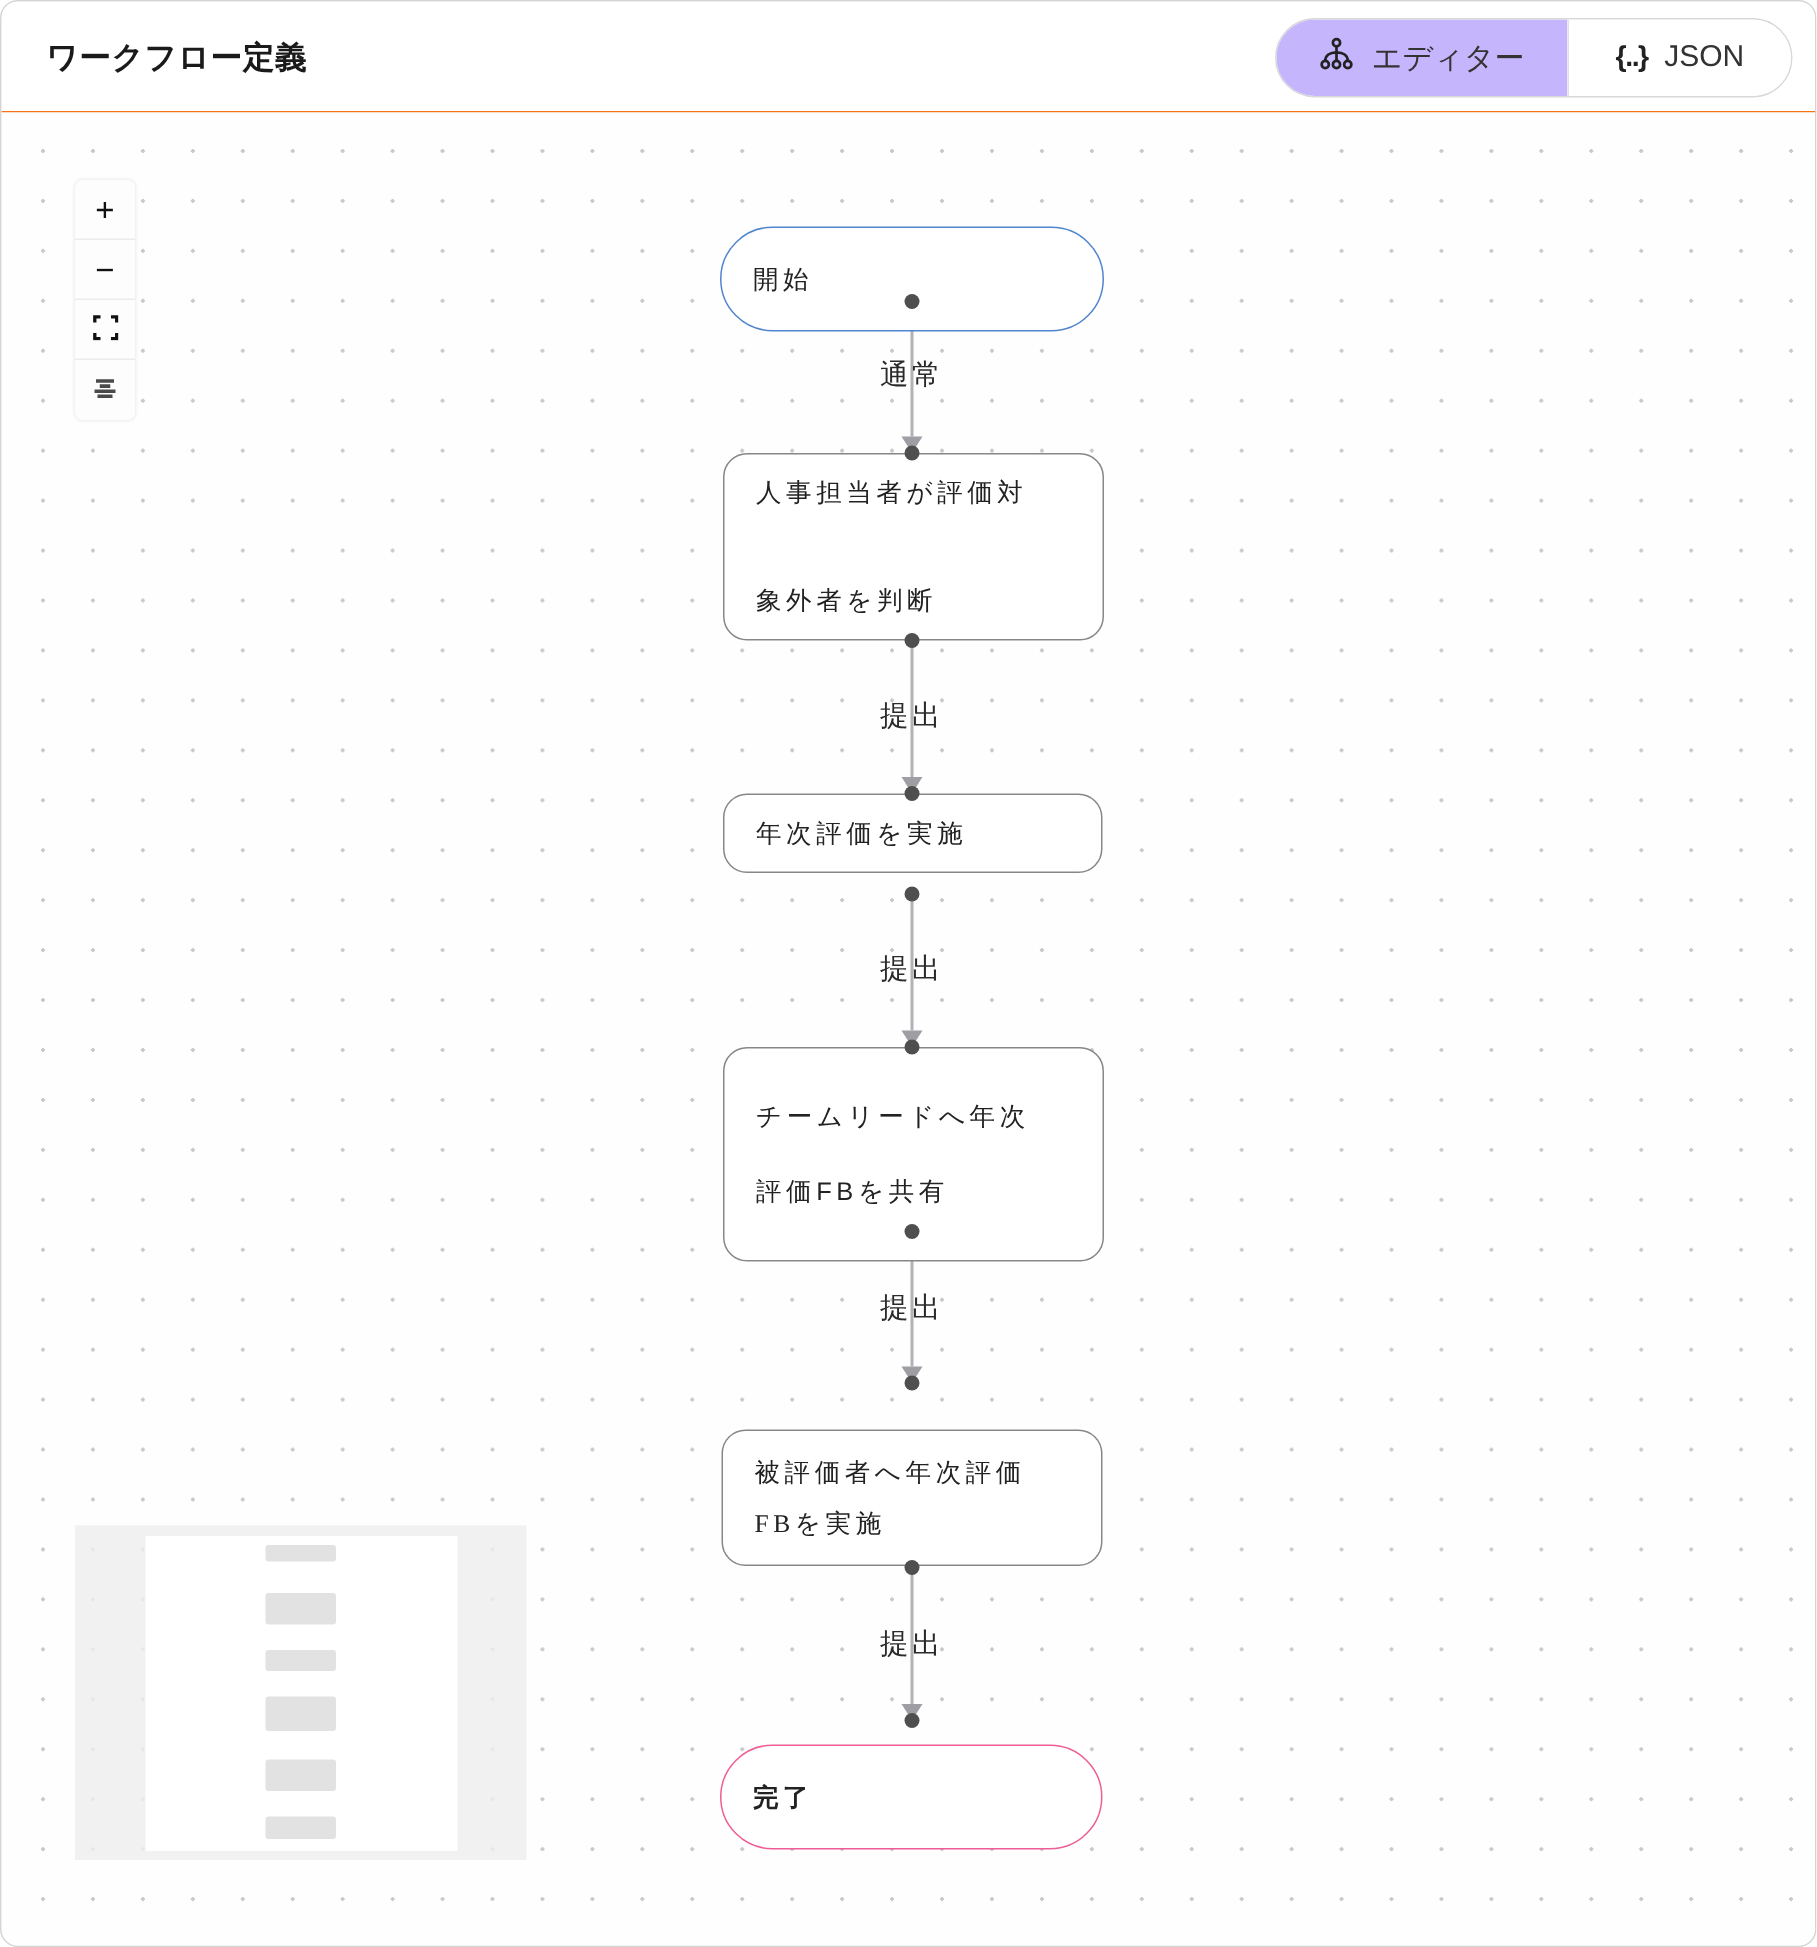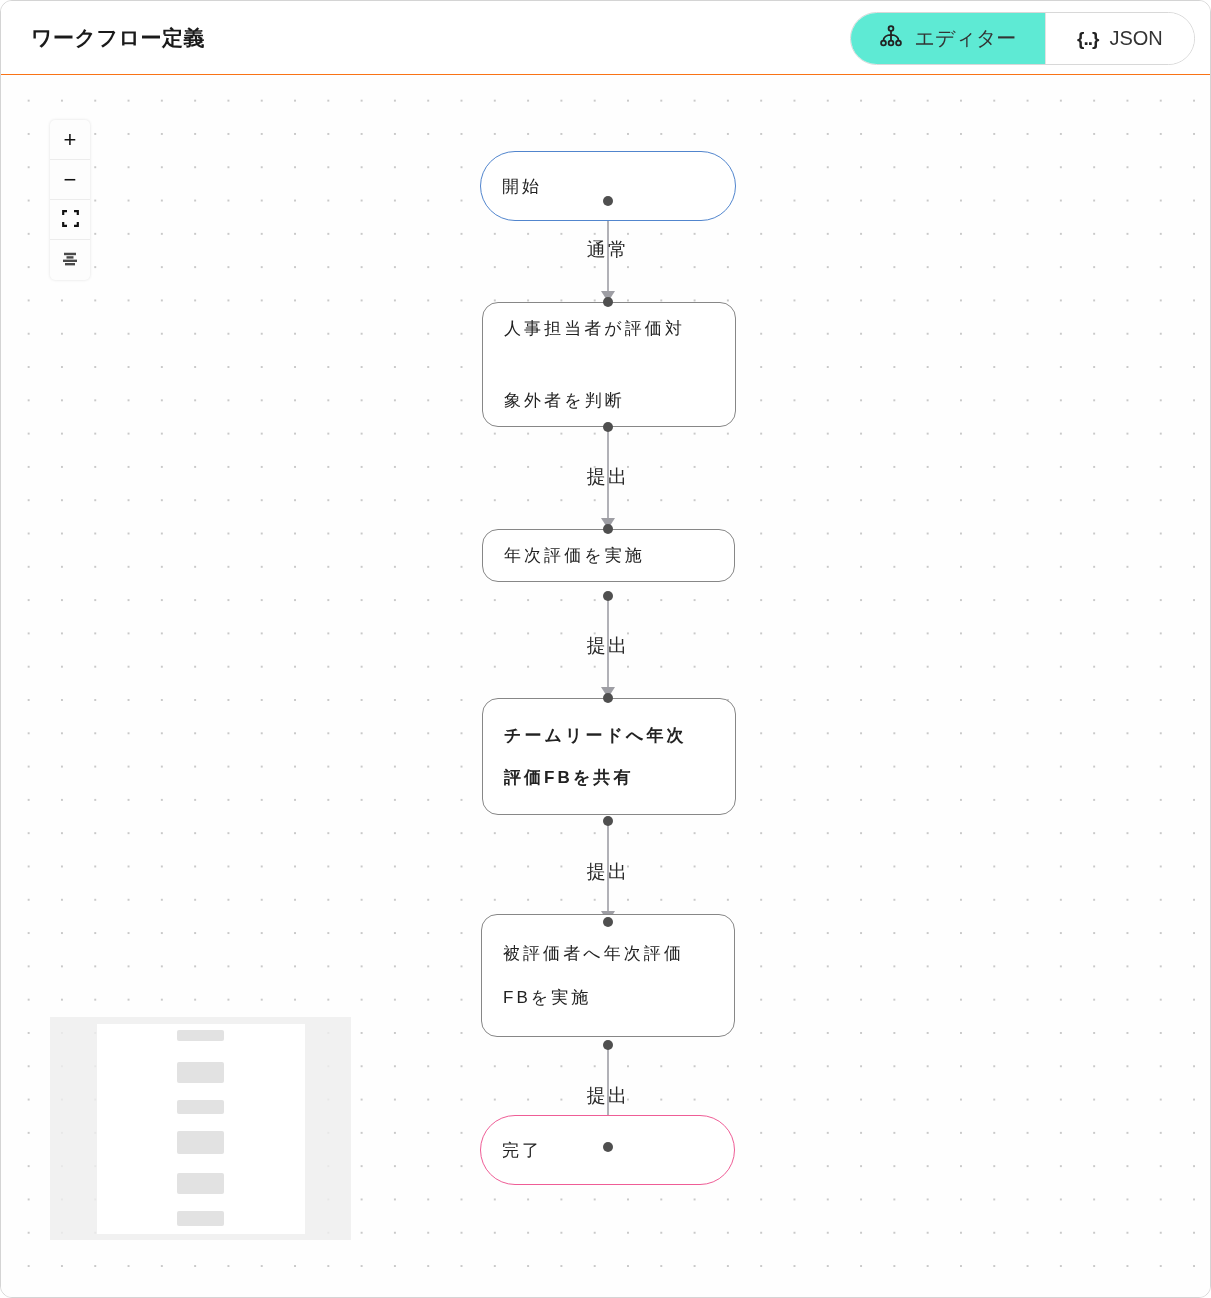--- a/index.html
+++ b/index.html
@@ -36,21 +36,21 @@
     overflow: hidden;
     display: flex;
     background: #fff;
   }
   .seg {
     display: flex; align-items: center; justify-content: center;
     gap: 11px; cursor: pointer;
     font-size: 20px; color: #333;
     user-select: none;
   }
-  .seg.editor { width: 195px; background: #5eead4; }
+  .seg.editor { width: 195px; background: #c4b5fd; }
   .seg.json   { width: 150px; background: #fff; border-left: 1px solid #e2e2e2; }
   .braces-glyph { font-weight: 600; font-size: 19px; letter-spacing: -1px; color: #222; }
 
   
   .canvas {
     position: relative;
     height: 1224px;
     background-color: #fefefe;
     background-image: radial-gradient(#c9c9c9 1.15px, transparent 1.3px);
     background-size: 33.3px 33.3px;
@@ -218,31 +218,31 @@
 
     <div class="node task twoline" style="left:481px; top:227px; width:254px; height:125px;gap:41px;">
       <span class="line">人事担当者が評価対</span>
       <span class="line">象外者を判断</span>
     </div>
 
     <div class="node task" style="left:481px; top:454px; width:253px; height:53px;">
       <span class="line">年次評価を実施</span>
     </div>
 
-    <div class="node task twoline" style="left:481px; top:623px; width:254px; height:117px;font-weight:bold;">
+    <div class="node task twoline" style="left:481px; top:623px; width:254px; height:143px;">
       <span class="line">チームリードへ年次</span>
       <span class="line">評価FBを共有</span>
     </div>
 
-    <div class="node task twoline" style="left:480px; top:839px; width:254px; height:123px;">
+    <div class="node task twoline" style="left:480px; top:878px; width:254px; height:91px;font-family:Liberation Serif, serif;">
       <span class="line">被評価者へ年次評価</span>
       <span class="line">FBを実施</span>
     </div>
 
-    <div class="node pill end" style="left:479px; top:1020px; width:255px; height:70px;">
+    <div class="node pill end" style="left:479px; top:1068px; width:255px; height:70px;font-weight:bold;">
       <span class="line">完了</span>
     </div>
 
     <div class="handle" style="left:607px; top:126px;"></div>
     <div class="handle" style="left:607px; top:227px;"></div>
     <div class="handle" style="left:607px; top:352px;"></div>
     <div class="handle" style="left:607px; top:454px;"></div>
     <div class="handle" style="left:607px; top:521px;"></div>
     <div class="handle" style="left:607px; top:623px;"></div>
     <div class="handle" style="left:607px; top:746px;"></div>

